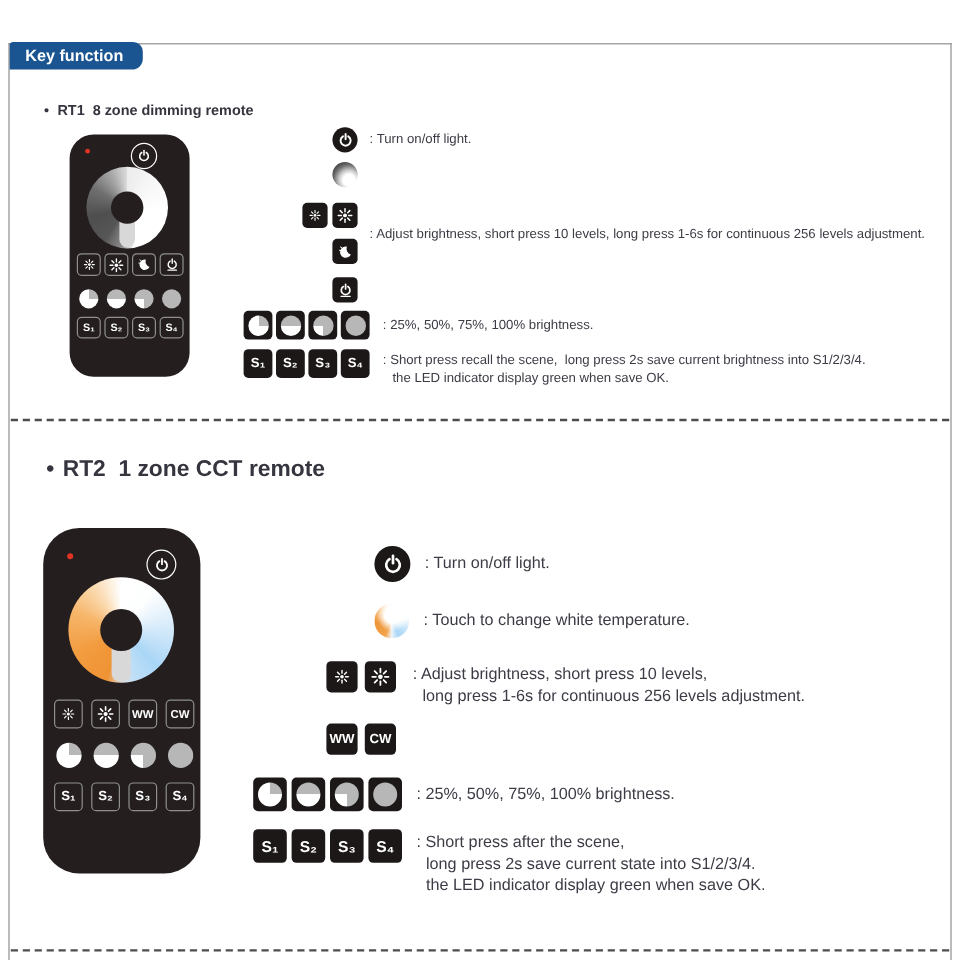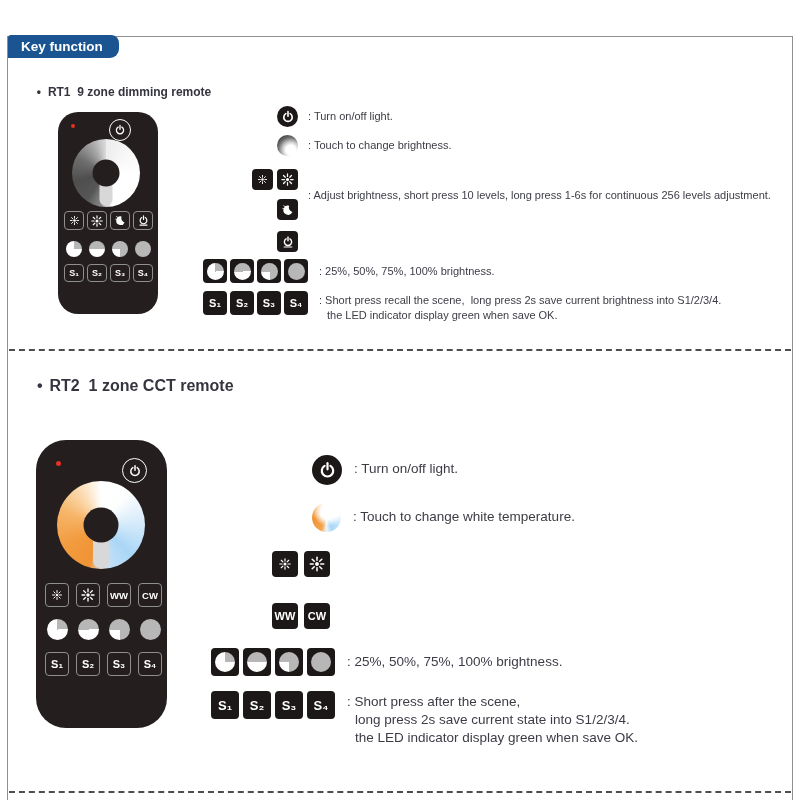--- a/index.html
+++ b/index.html
@@ -8,21 +8,21 @@
   
   .page-box{position:absolute;left:7px;right:7px;top:36px;bottom:0;
             border:1.5px solid #8f8f8f;border-bottom:none;}
   .header-tab{position:absolute;left:8px;top:35px;height:23px;padding:0 16px 0 13px;
               background:#1a5591;color:#fff;font-size:13.5px;font-weight:bold;
               display:flex;align-items:center;border-radius:3px 8px 9px 0;}
   .divider-dashed{position:absolute;left:9px;right:9px;border-top:2px dashed #4d4d4d;}
   
   .sec-title{position:absolute;font-weight:bold;white-space:pre-wrap;color:#35353f;}
   .t1{left:30px;top:71px;font-size:12px;}
-  .t2{left:28px;top:359px;font-size:16px;}
+  .t2{left:28px;top:359px;font-size:19px;}
   .bullet{margin-right:7px;}
   
   .remote{position:absolute;background:#241e1f;}
   .remote1{left:58px;top:112px;width:100px;height:202px;border-radius:20px;}
   .remote2{left:36px;top:440px;width:131px;height:288px;border-radius:30px;}
   .led{position:absolute;border-radius:50%;background:#e23222;}
   .pwr-btn{position:absolute;border:1.6px solid #fff;border-radius:50%;
            display:flex;align-items:center;justify-content:center;color:#fff;}
   .wheel{position:absolute;border-radius:50%;}
   .wheel1{background:conic-gradient(from 0deg,#ececec 0deg,#f8f8f8 50deg,#ffffff 95deg,
@@ -66,21 +66,21 @@
 <body>
 
 <div class="page-box"></div>
 <div class="header-tab">
   <span>Key function</span>
 </div>
 <div class="divider-dashed" style="top:349px;"></div>
 <div class="divider-dashed" style="top:791px;"></div>
 
 <div class="sec-title t1">
-  <span class="bullet">•</span><span>RT1  9 zone dimming remote</span>
+  <span class="bullet">•</span><span>RT1  8 zone dimming remote</span>
 </div>
 
 <div class="remote remote1">
   <div class="led" style="left:13px;top:12px;width:4px;height:4px;"></div>
   <div class="pwr-btn" style="left:51px;top:7px;width:20px;height:20px;">
     <span>
       <svg width="12" height="12" viewBox="0 0 24 24" fill="none" stroke="#fff" stroke-linecap="round">
         <path d="M8.3 6.2 A7.2 7.2 0 1 0 15.7 6.2" stroke-width="2.6"></path>
         <line x1="12" y1="3" x2="12" y2="10.5" stroke-width="2.6"></line>
       </svg>
@@ -184,21 +184,20 @@
     <svg width="14" height="14" viewBox="0 0 24 24" fill="none" stroke="#fff" stroke-linecap="round">
         <path d="M8.3 6.2 A7.2 7.2 0 1 0 15.7 6.2" stroke-width="2.8"></path>
         <line x1="12" y1="2.8" x2="12" y2="10.5" stroke-width="2.8"></line>
       </svg>
   </div>
   <div class="dtext f11">: Turn on/off light.</div>
 </div>
 
 <div class="drow" style="left:277px;top:135px;gap:10px;">
   <div class="ball-dim" style="width:21px;height:21px;"></div>
-  <div class="dtext f11">: Touch to change brightness.</div>
 </div>
 
 <div class="drow" style="left:252px;top:169px;gap:4px;">
   <div class="isq" style="width:21px;height:21px;">
     <svg width="11" height="11" viewBox="0 0 24 24">
         <g stroke="#fff" stroke-width="2" stroke-linecap="round">
           <line x1="12" y1="3" x2="12" y2="7"></line>
           <line x1="12" y1="17" x2="12" y2="21"></line>
           <line x1="3" y1="12" x2="7" y2="12"></line>
           <line x1="17" y1="12" x2="21" y2="12"></line>
@@ -417,20 +416,24 @@
           <line x1="3" y1="12" x2="7" y2="12"></line>
           <line x1="17" y1="12" x2="21" y2="12"></line>
           <line x1="5.6" y1="5.6" x2="8.4" y2="8.4"></line>
           <line x1="15.6" y1="15.6" x2="18.4" y2="18.4"></line>
           <line x1="5.6" y1="18.4" x2="8.4" y2="15.6"></line>
           <line x1="15.6" y1="8.4" x2="18.4" y2="5.6"></line>
         </g>
         <circle cx="12" cy="12" r="2.6" fill="#fff"></circle>
       </svg>
   </div>
+  <div style="margin-left:8px;">
+    <div class="dtext f13" style="padding-top:2px;">: Adjust brightness, short press 10 levels,</div>
+    <div class="dtext f13" style="padding-top:0;margin-left:8px;">long press 1-6s for continuous 256 levels adjustment.</div>
+  </div>
 </div>
 
 <div class="drow" style="left:272px;top:603px;gap:6px;">
   <div class="isq" style="width:26px;height:26px;">
       <span class="slabel" style="font-size:11px;">WW</span>
     </div>
   <div class="isq" style="width:26px;height:26px;">
       <span class="slabel" style="font-size:11px;">CW</span>
     </div>
 </div>

